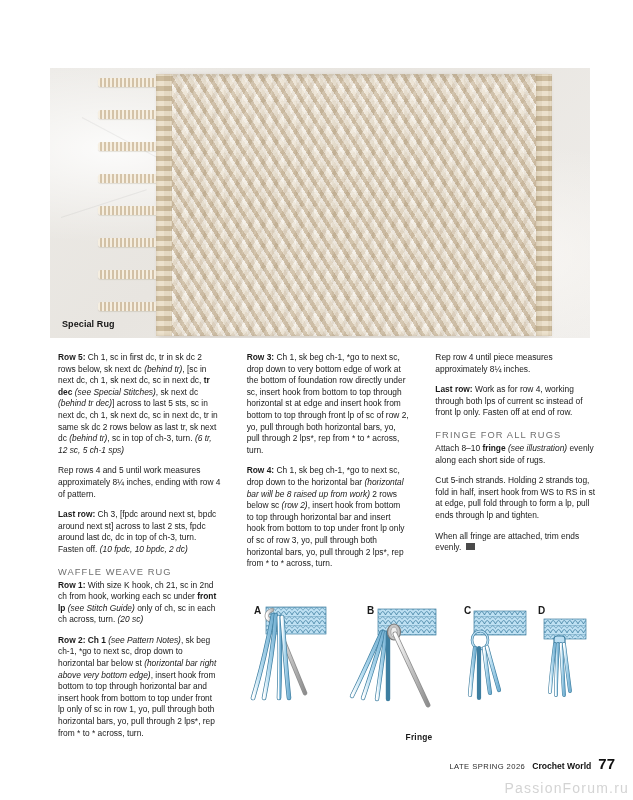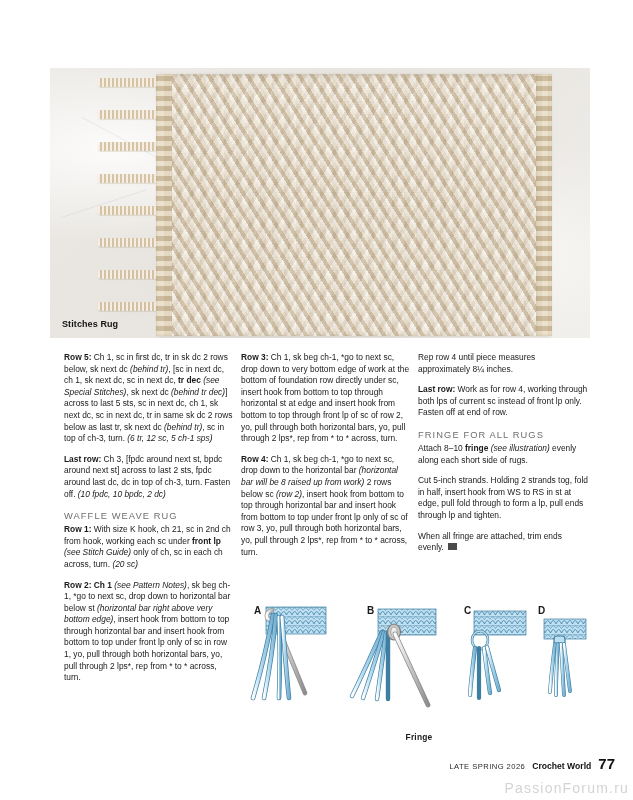--- a/index.html
+++ b/index.html
@@ -100,25 +100,25 @@
     left:12px; bottom:9px;
     font-size:9px;
     font-weight:bold;
     color:#141414;
     letter-spacing:.1px;
   }
 
   
   .columns {
     position:absolute;
-    left:64px;
+    left:58px;
     top:352px;
     width:540px;
     display:flex;
-    gap:6px;
+    gap:26px;
   }
   .col { width:171px; }
   .col p {
     margin:0 0 9px 0;
     font-size:8.4px;
     line-height:11.6px;
     color:#1a1a1a;
     text-align:left;
     hyphens:none;
   }
@@ -216,26 +216,27 @@
       <span class="tassel r" style="top: 178px;"></span>
       <span class="tassel r" style="top: 210px;"></span>
       <span class="tassel r" style="top: 242px;"></span>
     </div>
 
   <div class="rug">
     <span class="rug-edge left"></span>
     <span class="rug-edge right"></span>
   </div>
 
-  <div class="photo-caption">Stitches Rug</div>
+  <div class="photo-caption">Special Rug</div>
 </div>
 
 <div class="columns">
   <div class="col" id="col-0">
       <p><b>Row 5:</b> Ch 1, sc in first dc, tr in sk dc 2 rows below, sk next dc <i>(behind tr)</i>, [sc in next dc, ch 1, sk next dc, sc in next dc, <b>tr dec</b> <i>(see Special Stitches)</i>, sk next dc <i>(behind tr dec)</i>] across to last 5 sts, sc in next dc, ch 1, sk next dc, sc in next dc, tr in same sk dc 2 rows below as last tr, sk next dc <i>(behind tr)</i>, sc in top of ch-3, turn. <i>(6 tr, 12 sc, 5 ch-1 sps)</i></p>
+      <p>Rep rows 4 and 5 until work measures approximately 8¼ inches, ending with row 4 of pattern.</p>
       <p><b>Last row:</b> Ch 3, [fpdc around next st, bpdc around next st] across to last 2 sts, fpdc around last dc, dc in top of ch-3, turn. Fasten off. <i>(10 fpdc, 10 bpdc, 2 dc)</i></p>
       <h3 class="sect">WAFFLE WEAVE RUG</h3>
       <p><b>Row 1:</b> With size K hook, ch 21, sc in 2nd ch from hook, working each sc under <b>front lp</b> <i>(see Stitch Guide)</i> only of ch, sc in each ch across, turn. <i>(20 sc)</i></p>
       <p><b>Row 2: Ch 1</b> <i>(see Pattern Notes)</i>, sk beg ch-1, *go to next sc, drop down to horizontal bar below st <i>(horizontal bar right above very bottom edge)</i>, insert hook from bottom to top through horizontal bar and insert hook from bottom to top under front lp only of sc in row 1, yo, pull through both horizontal bars, yo, pull through 2 lps*, rep from * to * across, turn.</p>
     </div>
   <div class="col" id="col-1">
       <p><b>Row 3:</b> Ch 1, sk beg ch-1, *go to next sc, drop down to very bottom edge of work at the bottom of foundation row directly under sc, insert hook from bottom to top through horizontal st at edge and insert hook from bottom to top through front lp of sc of row 2, yo, pull through both horizontal bars, yo, pull through 2 lps*, rep from * to * across, turn.</p>
       <p><b>Row 4:</b> Ch 1, sk beg ch-1, *go to next sc, drop down to the horizontal bar <i>(horizontal bar will be 8 raised up from work)</i> 2 rows below sc <i>(row 2)</i>, insert hook from bottom to top through horizontal bar and insert hook from bottom to top under front lp only of sc of row 3, yo, pull through both horizontal bars, yo, pull through 2 lps*, rep from * to * across, turn.</p>
     </div>
   <div class="col" id="col-2">

